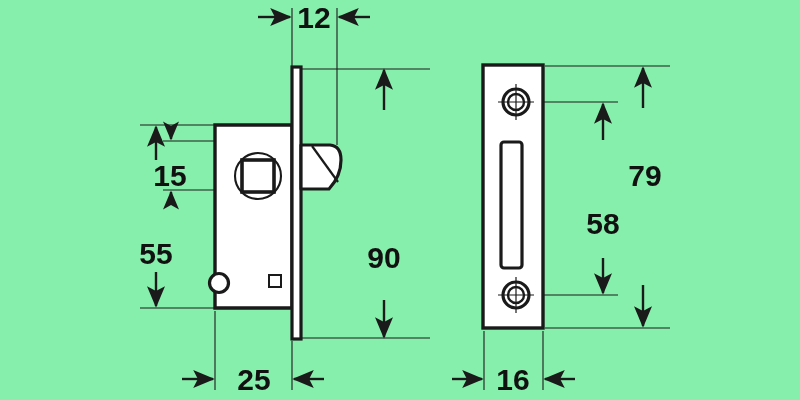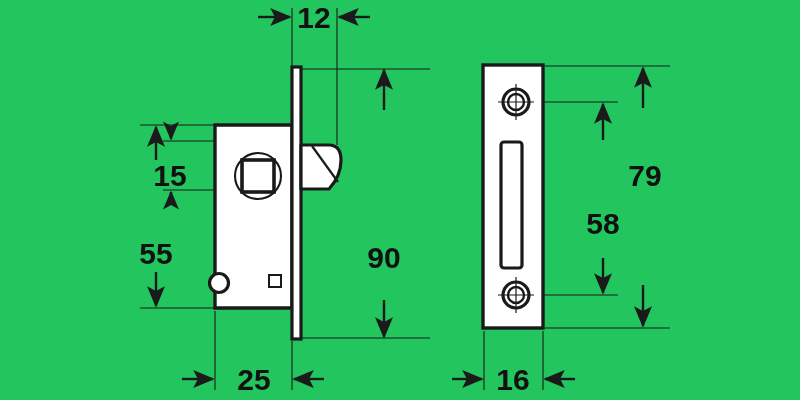--- a/index.html
+++ b/index.html
@@ -10,21 +10,21 @@
   body {
     width: 800px;
     height: 400px;
     font-family: "Liberation Sans", sans-serif;
     overflow: hidden;
   }
   #drawing-root {
     position: relative;
     width: 800px;
     height: 400px;
-    background: #22c55e;
+    background: #86efac;
   }
   svg#technical-drawing {
     display: block;
     width: 800px;
     height: 400px;
   }
   .dim-text {
     font-family: "Liberation Sans", sans-serif;
     font-weight: bold;
     font-size: 30px;

